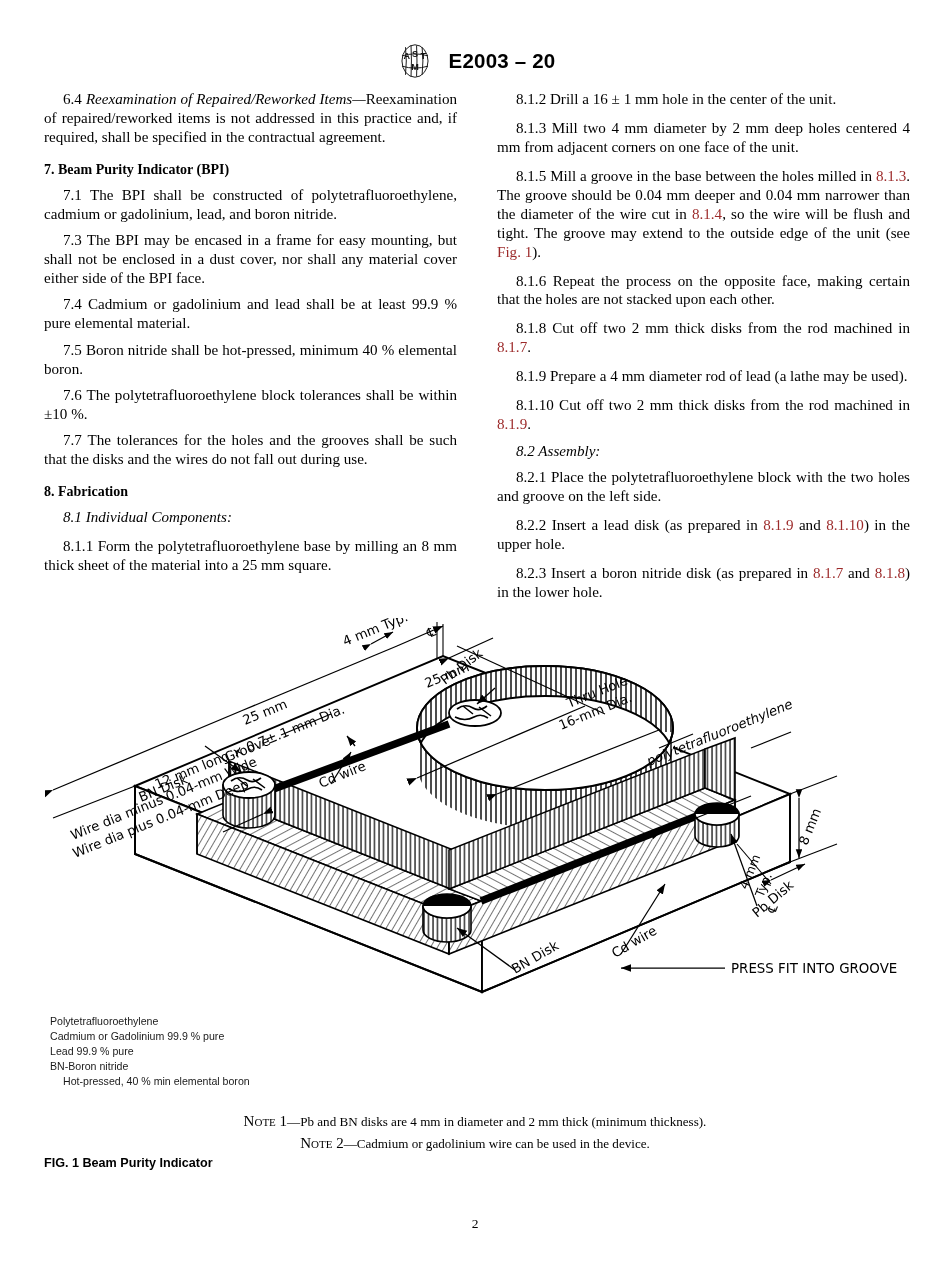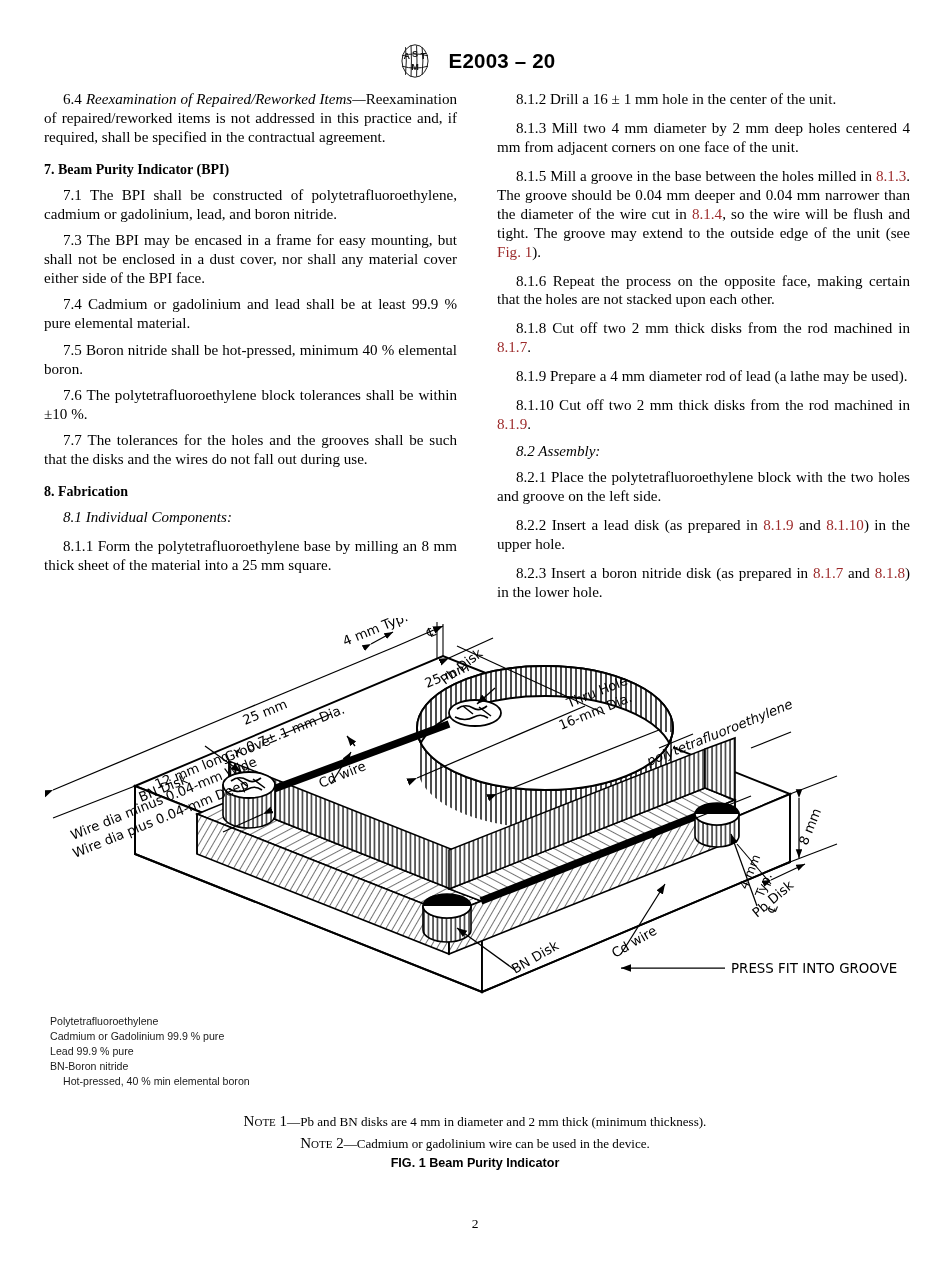--- a/index.html
+++ b/index.html
@@ -108,21 +108,21 @@
     text-align: center;
     font-size: 13.1px;
     line-height: 1.45;
   }
   .note-label {
     font-variant: small-caps;
     font-size: 15px;
   }
   .fig-caption {
     margin-top: 2px;
-    text-align: center;
+    text-align: left;
     font-family: "Liberation Sans", sans-serif;
     font-weight: bold;
     font-size: 12.6px;
   }
 
   .page-number {
     position: absolute;
     bottom: 40px;
     left: 0;
     right: 0;

